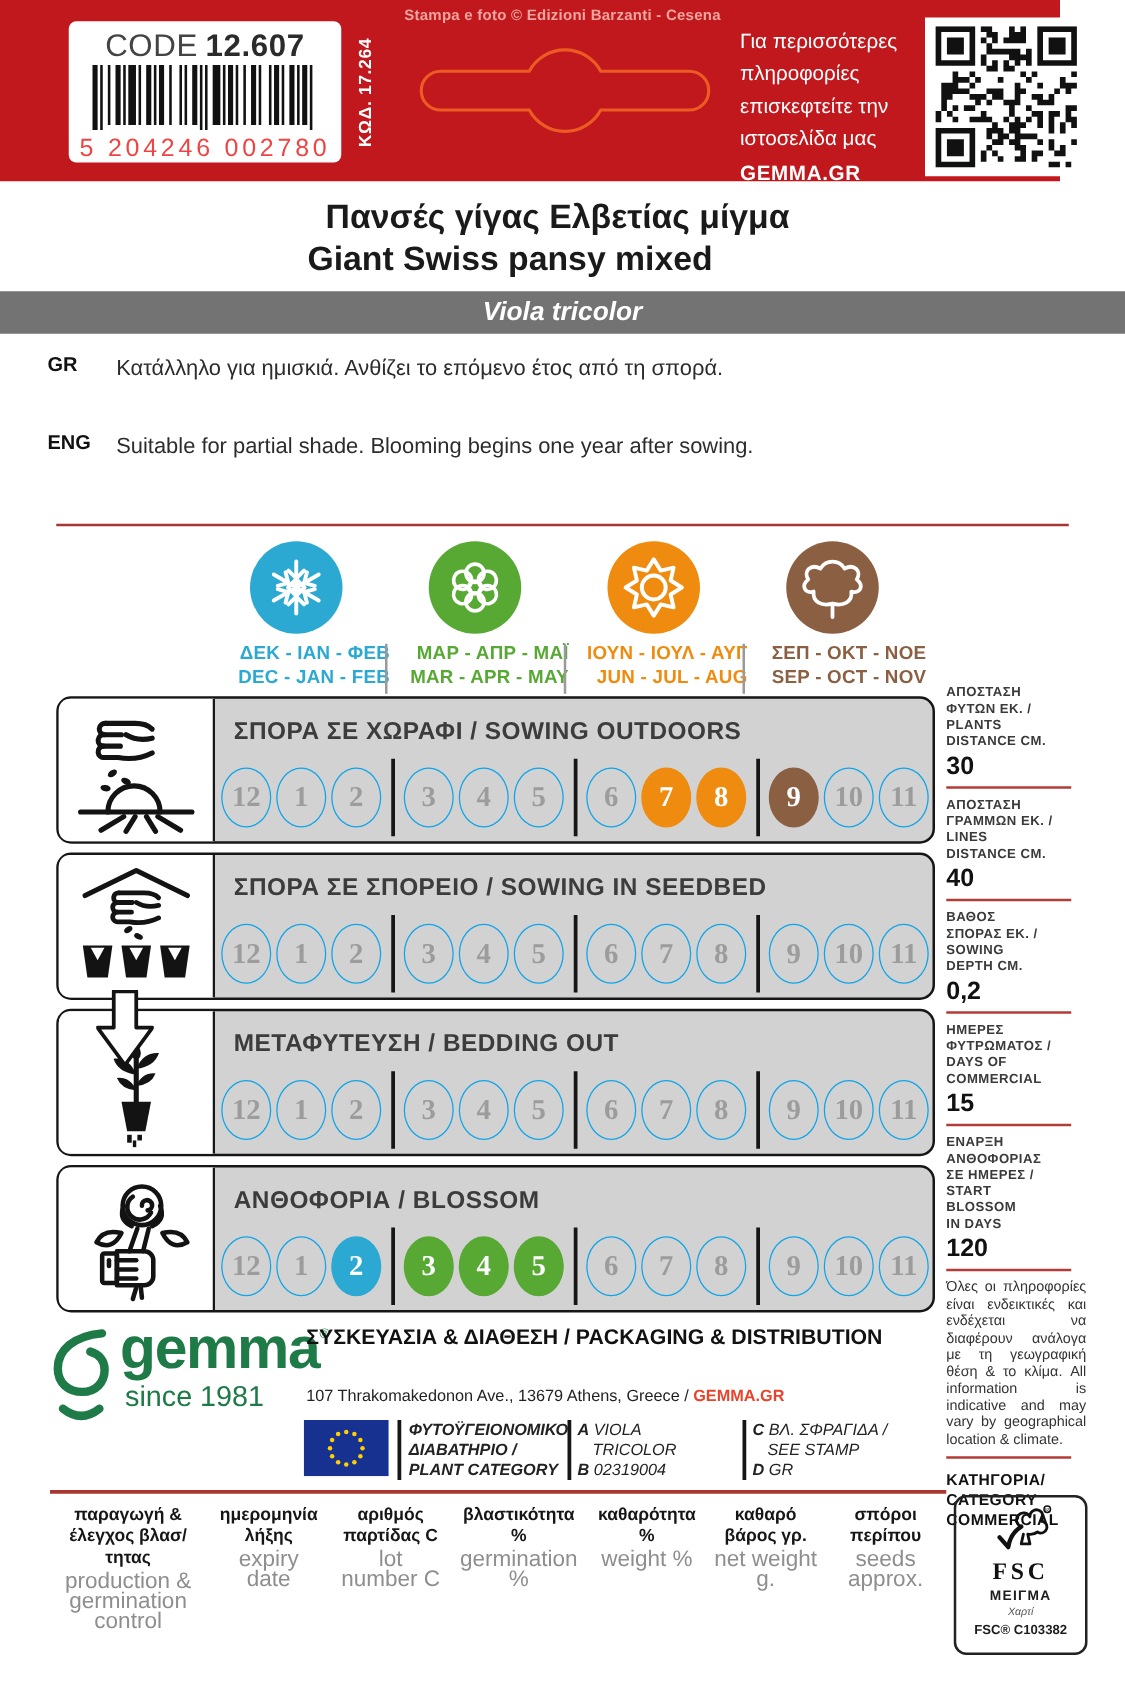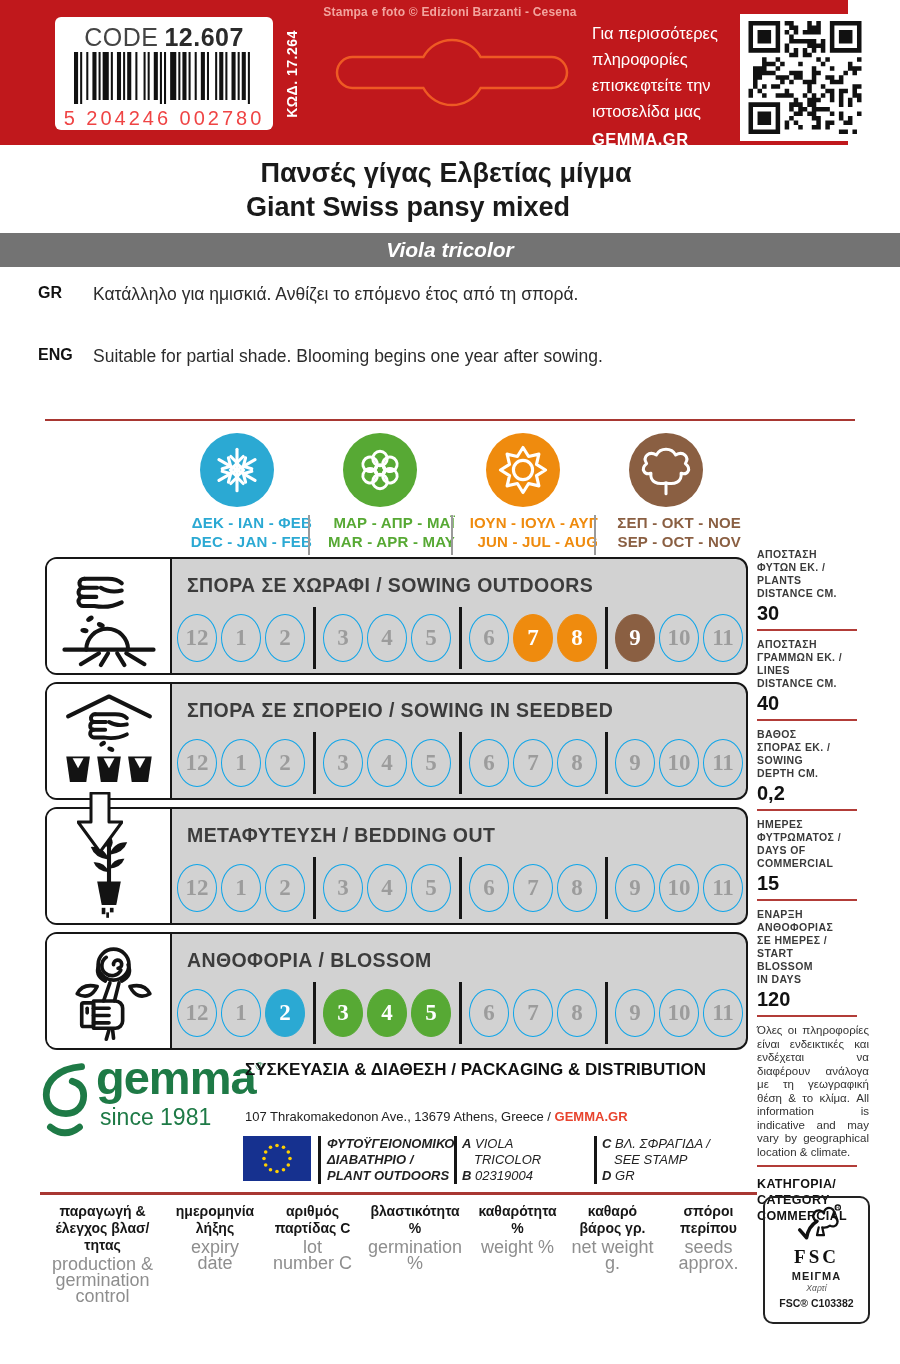--- a/index.html
+++ b/index.html
@@ -525,21 +525,21 @@
         <circle cx="27.5" cy="11.2" r="1.8"></circle>
       <circle cx="34" cy="9.5" r="1.8"></circle>
         <circle cx="40.5" cy="11.2" r="1.8"></circle>
         <circle cx="45.3" cy="16" r="1.8"></circle>
     </g>
   </svg>
   <div class="pp-div" style="left:318px"></div>
   <div class="pp-col pp-col1">
     <div>ΦΥΤΟΫΓΕΙΟΝΟΜΙΚΟ</div>
     <div>ΔΙΑΒΑΤΗΡΙΟ /</div>
-    <div>PLANT OUTDOORS</div>
+    <div>PLANT CATEGORY</div>
   </div>
   <div class="pp-div" style="left:454px"></div>
   <div class="pp-col" style="left:462px">
     <div><span class="b">A</span> <span>VIOLA</span></div>
     <div class="ind">TRICOLOR</div>
     <div><span class="b">B</span> <span>02319004</span></div>
   </div>
   <div class="pp-div" style="left:594px"></div>
   <div class="pp-col" style="left:602px">
     <div><span class="b">C</span> <span>ΒΛ. ΣΦΡΑΓΙΔΑ /</span></div>

